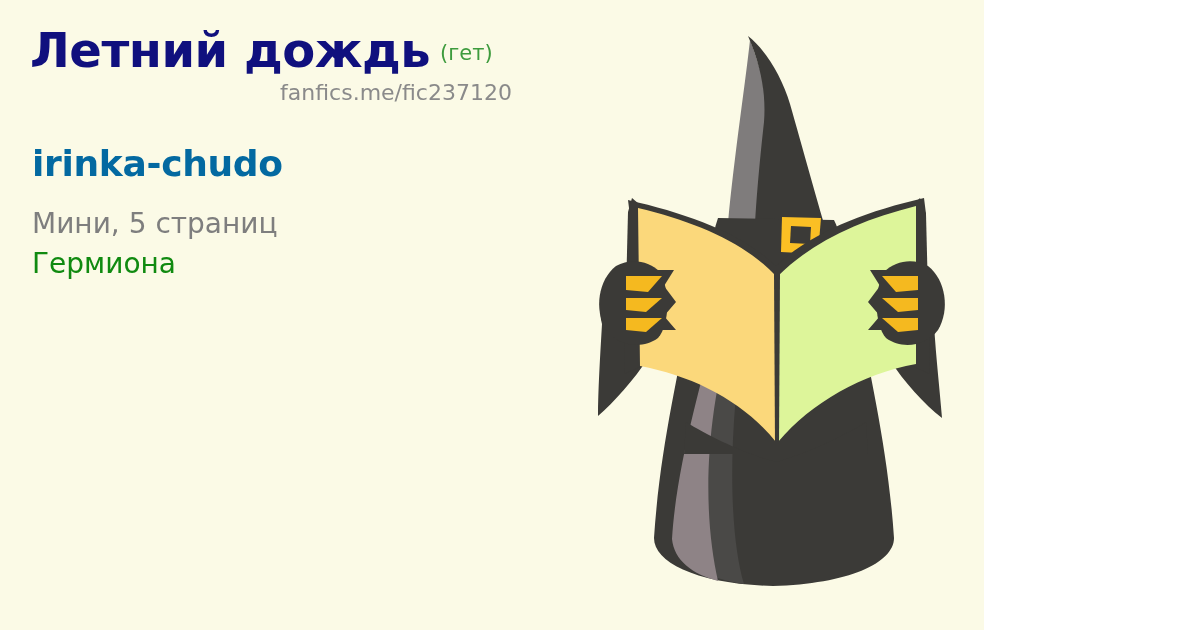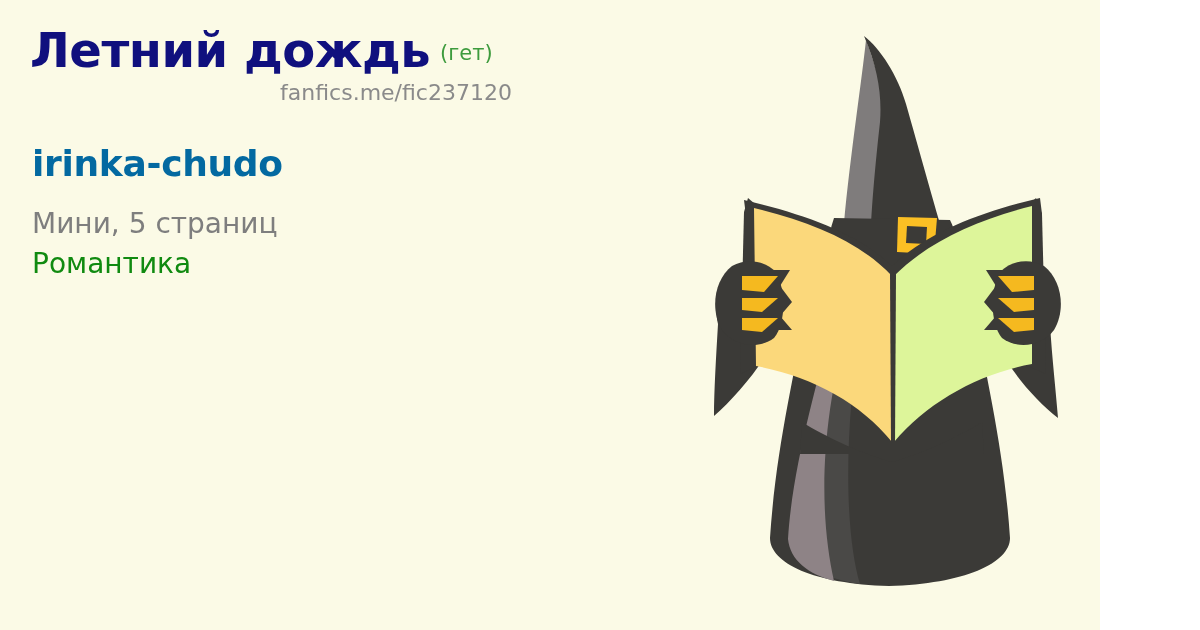--- a/index.html
+++ b/index.html
@@ -8,21 +8,21 @@
     padding: 0;
   }
   body {
     width: 1200px;
     height: 630px;
     overflow: hidden;
     font-family: "DejaVu Sans", sans-serif;
   }
   #card {
     position: relative;
-    width: 1100px;
+    width: 984px;
     height: 630px;
     background: #fbfae6;
     box-sizing: border-box;
     overflow: hidden;
   }
 
   
   #text-col {
     position: absolute;
     left: 30px;
@@ -111,21 +111,21 @@
     <div class="title-line">
       <span id="story-title">Летний дождь</span><span id="story-category">(гет)</span>
     </div>
 
     <div id="story-url">fanfics.me/fic237120</div>
 
     <div id="author-name">irinka-chudo</div>
 
     <div id="meta-block">
       <div class="meta-line">Мини, 5 страниц</div>
-      <div id="story-status">Романтика</div>
+      <div id="story-status">Гермиона</div>
     </div>
 
   </div>
 
   <div id="illustration">
     <svg viewBox="0 0 410 590" xmlns="http://www.w3.org/2000/svg" shape-rendering="geometricPrecision">
 
       <g>
 
         <path d="M 120 300

